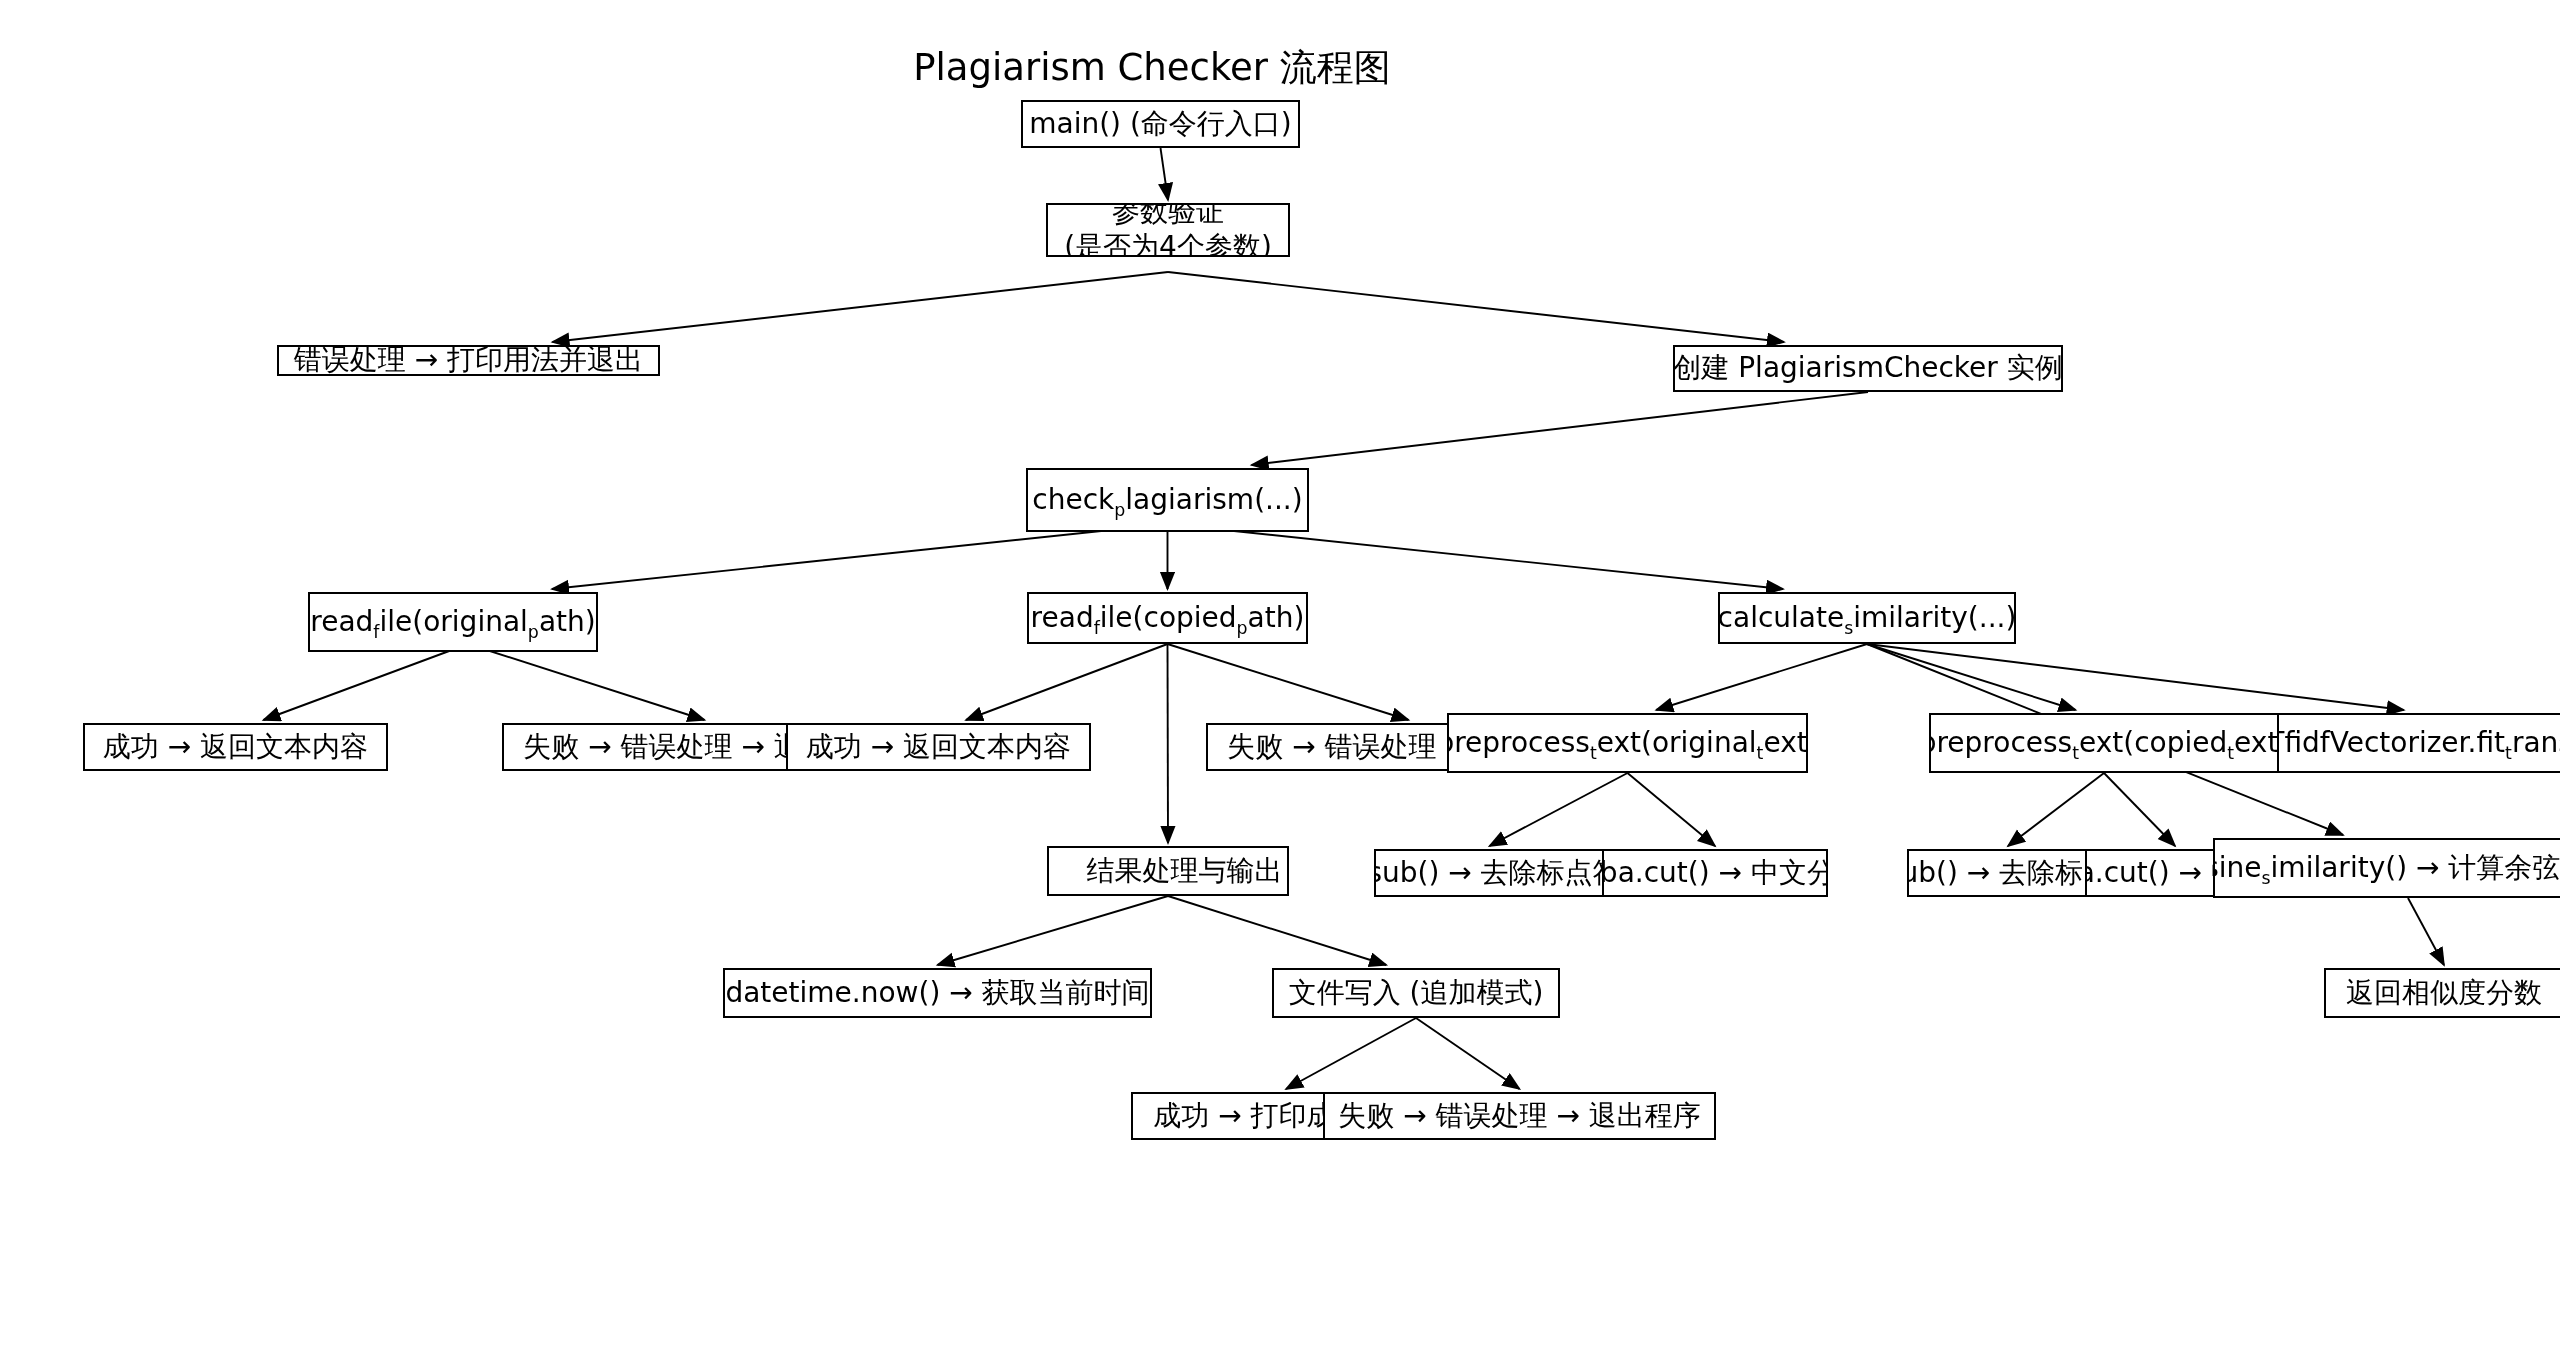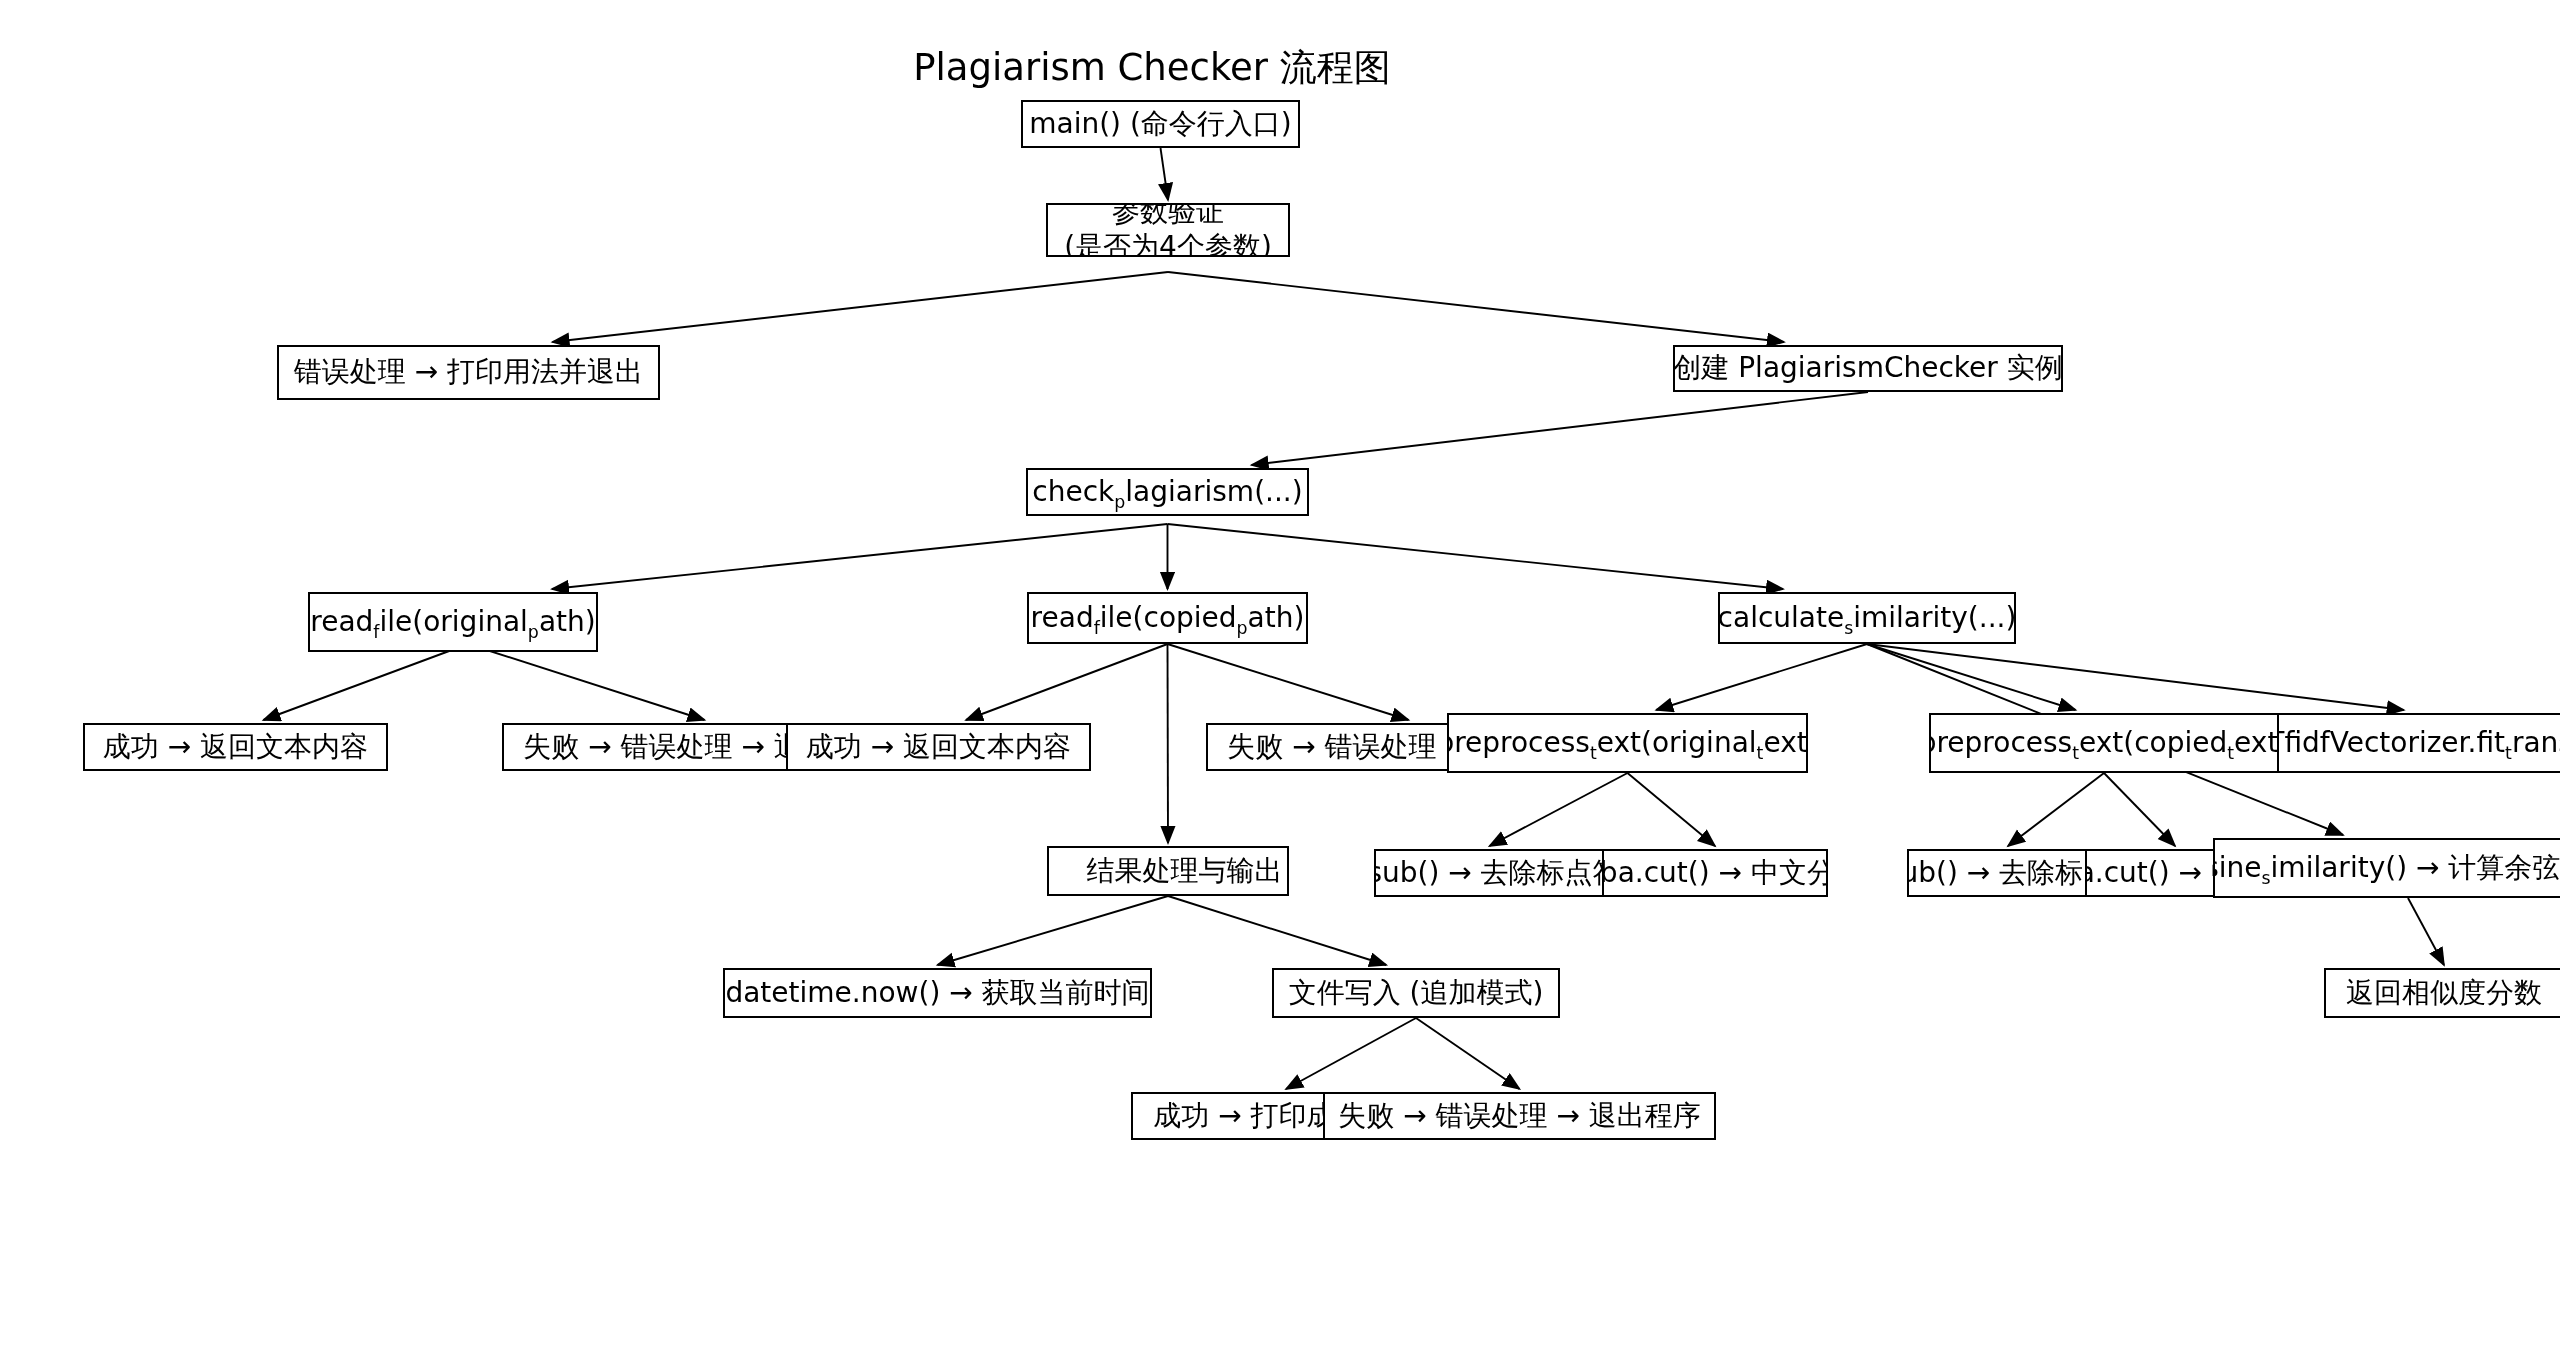--- a/index.html
+++ b/index.html
@@ -108,27 +108,27 @@
   <div class="title">Plagiarism Checker 流程图</div>
 
   <div id="node-layer">
       <div class="node" style="left: 1021px; top: 100px; width: 279px; height: 48px;">
         <span class="lbl">main() (命令行入口)</span>
       </div>
       <div class="node two-line" style="left: 1046px; top: 203px; width: 244px; height: 54px;">
         <span class="lbl">参数验证</span>
         <span class="lbl">(是否为4个参数)</span>
       </div>
-      <div class="node" style="left: 277px; top: 345px; width: 383px; height: 55px;">
+      <div class="node" style="left: 277px; top: 345px; width: 383px; height: 31px;">
         <span class="lbl">错误处理 → 打印用法并退出</span>
       </div>
       <div class="node" style="left: 1673px; top: 345px; width: 390px; height: 47px;">
         <span class="lbl">创建 PlagiarismChecker 实例</span>
       </div>
-      <div class="node" style="left: 1026px; top: 468px; width: 283px; height: 48px;">
+      <div class="node" style="left: 1026px; top: 468px; width: 283px; height: 64px;">
         <span class="lbl">check<sub>p</sub>lagiarism(...)</span>
       </div>
       <div class="node" style="left: 308px; top: 592px; width: 290px; height: 60px;">
         <span class="lbl">read<sub>f</sub>ile(original<sub>p</sub>ath)</span>
       </div>
       <div class="node" style="left: 1027px; top: 592px; width: 281px; height: 52px;">
         <span class="lbl">read<sub>f</sub>ile(copied<sub>p</sub>ath)</span>
       </div>
       <div class="node" style="left: 1718px; top: 592px; width: 298px; height: 52px;">
         <span class="lbl">calculate<sub>s</sub>imilarity(...)</span>

